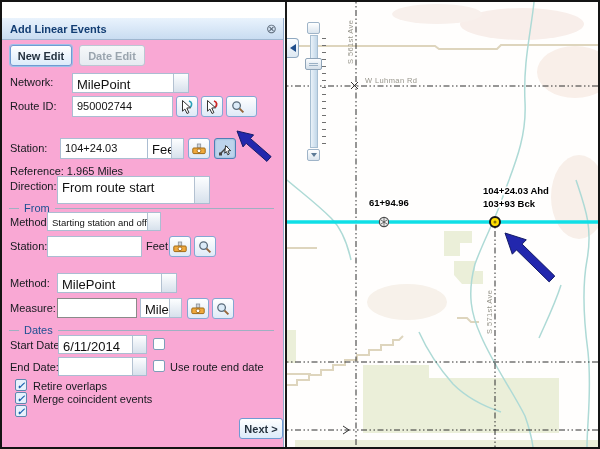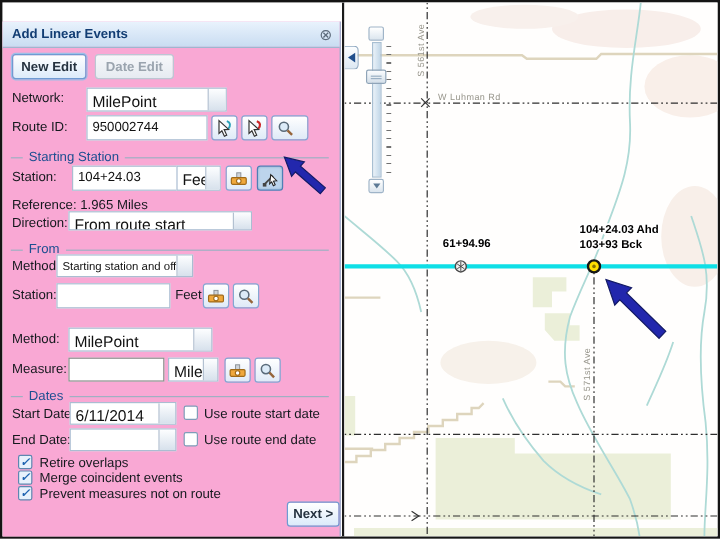--- a/index.html
+++ b/index.html
@@ -106,25 +106,20 @@
       </svg>
     </div>
     <div class="ibtn wide" style="left:224px;top:78px">
       <svg width="14" height="14" viewBox="0 0 14 14">
         <circle cx="5.6" cy="5.6" r="3.8" fill="#dcebf8" stroke="#5a6b7a" stroke-width="1.3"></circle>
         <line x1="8.6" y1="8.6" x2="12.4" y2="12.4" stroke="#96653a" stroke-width="2"></line>
       </svg>
       <i class="tri-down"></i>
     </div>
 
-    <div class="sep" style="top:106px">
-      <i class="s"></i>
-        <span class="tx">Starting Station</span>
-        <i class="g"></i>
-    </div>
     <span class="flabel" style="left:8px;top:124px">Station:</span>
     <div class="field" style="left:58px;top:120px;width:106px;height:21px">104+24.03</div>
     <div class="combo" style="left:145px;top:120px;width:37px;height:21px">
       <span class="val">Feet</span>
       <span class="trig" style="width:12px">
           <i class="tri-down"></i>
         </span>
     </div>
     <div class="ibtn" style="left:186px;top:120px">
       <svg width="16" height="16" viewBox="0 0 16 16">
@@ -137,21 +132,21 @@
       <svg width="16" height="16" viewBox="0 0 16 16">
         <line x1="3.5" y1="12.5" x2="10.5" y2="5.5" stroke="#444" stroke-width="1.5"></line>
         <rect x="2" y="11.5" width="3" height="3" fill="#444"></rect>
         <path d="M8.6,4.6 L13.6,9.6 L10.9,9.9 L12.3,13 L10.8,13.8 L9.4,10.6 L7.7,12.2 Z" fill="#fff" stroke="#222" stroke-width="0.9"></path>
       </svg>
     </div>
 
     <span class="flabel" style="left:8px;top:147px">Reference: 1.965 Miles</span>
 
     <span class="flabel" style="left:8px;top:162px">Direction:</span>
-    <div class="combo" style="left:55px;top:158px;width:153px;height:16px">
+    <div class="combo" style="left:55px;top:158px;width:153px;height:28px">
       <span class="val">From route start</span>
       <span class="trig">
           <i class="tri-down"></i>
         </span>
     </div>
 
     <div class="sep" style="top:183px">
       <i class="s"></i>
         <span class="tx">From</span>
         <i class="g"></i>
@@ -218,38 +213,36 @@
         <i class="g"></i>
     </div>
     <span class="flabel" style="left:8px;top:321px">Start Date:</span>
     <div class="combo" style="left:56px;top:317px;width:89px;height:19px">
       <span class="val">6/11/2014</span>
       <span class="trig" style="width:14px">
           <i class="tri-down"></i>
         </span>
     </div>
     <span class="cb" style="left:151px;top:320px"></span>
-    <span class="flabel" style="left:168px;top:321px">Use route start date</span>
 
     <span class="flabel" style="left:8px;top:343px">End Date:</span>
     <div class="combo" style="left:56px;top:339px;width:89px;height:19px">
       <span class="val"></span>
       <span class="trig" style="width:14px">
           <i class="tri-down"></i>
         </span>
     </div>
     <span class="cb" style="left:151px;top:342px"></span>
     <span class="flabel" style="left:168px;top:343px">Use route end date</span>
 
     <span class="cb checked" style="left:13px;top:361px"><i>✓</i></span>
     <span class="flabel" style="left:31px;top:362px">Retire overlaps</span>
     <span class="cb checked" style="left:13px;top:374px"><i>✓</i></span>
     <span class="flabel" style="left:31px;top:375px">Merge coincident events</span>
     <span class="cb checked" style="left:13px;top:387px"><i>✓</i></span>
-    <span class="flabel" style="left:31px;top:388px">Prevent measures not on route</span>
 
     <div class="btn" style="left:237px;top:400px;width:44px;height:21px">Next &gt;</div>
   </div>
 
   <div class="divider"></div>
 
   <div class="map">
     <svg width="311" height="445" viewBox="0 0 311 445">
 
       <g>

